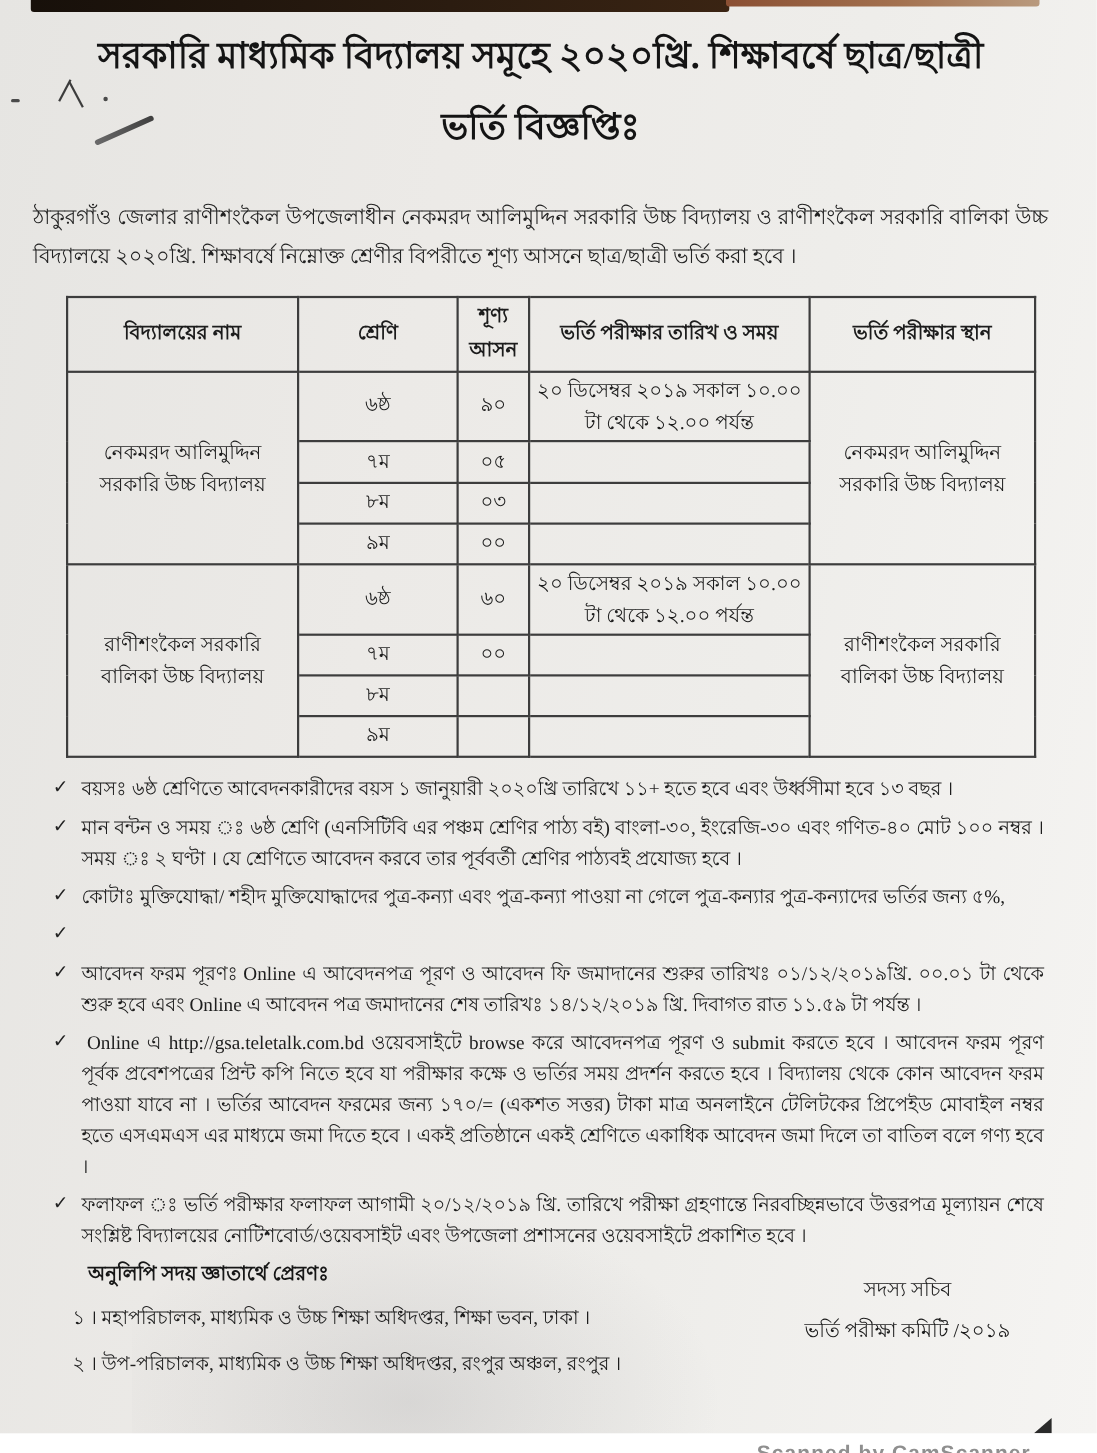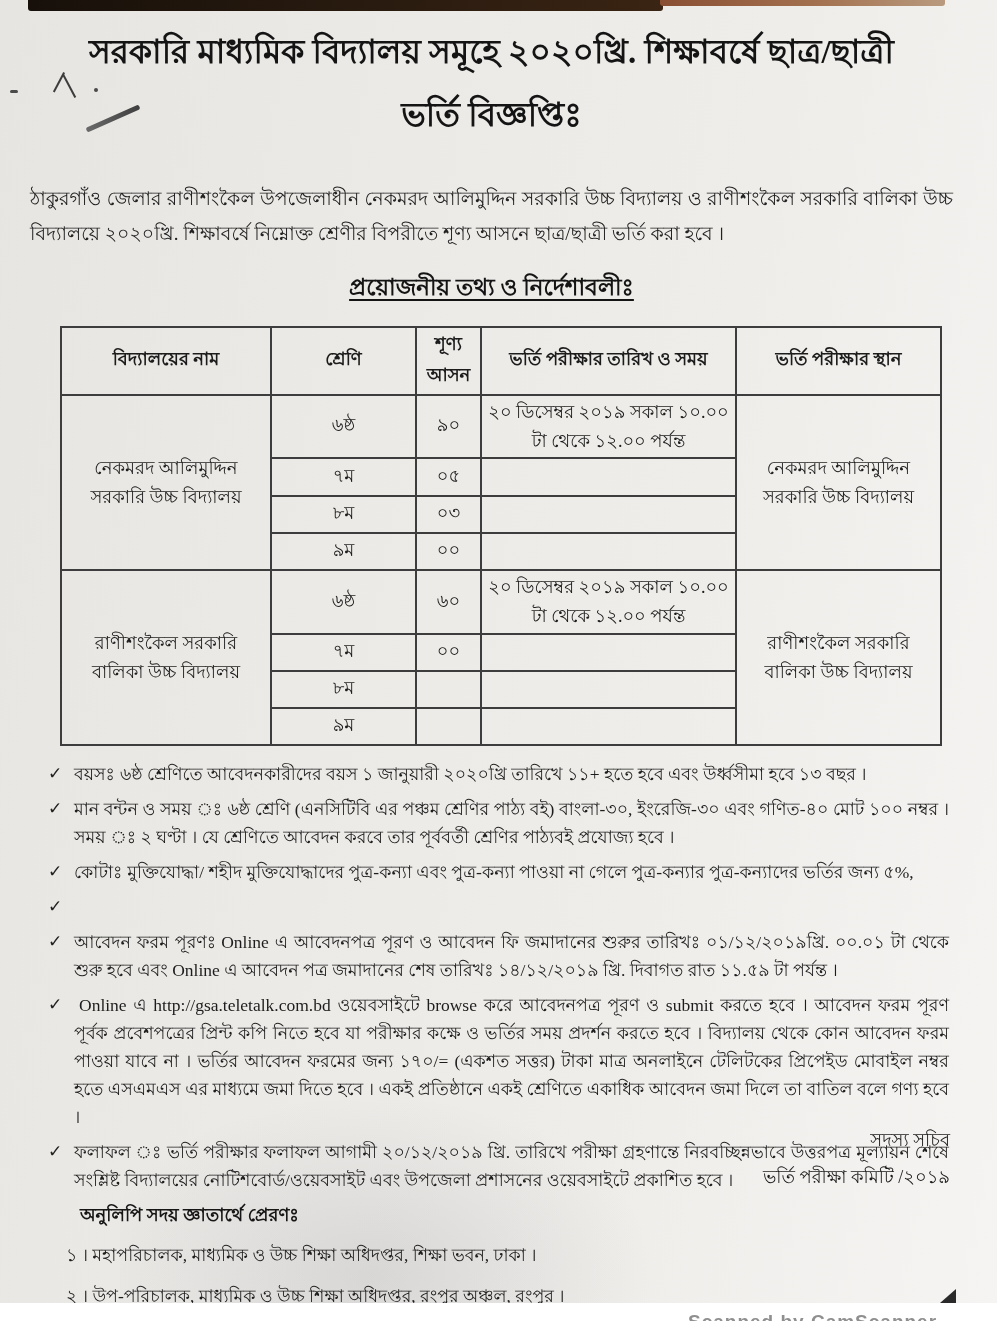--- a/index.html
+++ b/index.html
@@ -97,22 +97,22 @@
     font-size: 17px; font-weight: 700; color: #222;
     font-family: "DejaVu Sans", sans-serif;
   }
   .lead { font-weight: 400; margin-right: 5px; }
   .copy-heading {
     margin: 6px 0 0 50px; font-size: 18px; font-weight: 700; color: #161616;
   }
   .cc-list { list-style: none; margin: 10px 0 0 36px; }
   .cc-list li { font-size: 17.5px; line-height: 1.55; margin-bottom: 14px; color: #1d1d1d; }
   .signature {
-    position: absolute; left: 700px; top: 1126px;
-    width: 250px; text-align: right;
+    position: absolute; left: 700px; top: 1158px;
+    width: 250px; text-align: center;
   }
   .sig-role { font-size: 18px; color: #1a1a1a; }
   .sig-committee { font-size: 18px; margin-top: 6px; color: #1a1a1a; }
   .paper-corner {
     position: absolute; left: 940px; top: 1289px;
     width: 0; height: 0;
     border-left: 16px solid transparent;
     border-bottom: 14px solid #2a2a2a;
   }
   .watermark-strip {
@@ -140,21 +140,20 @@
       <span class="d2"></span>
   </div>
   <div class="pen-stroke"></div>
 
   <div class="content">
     <div class="title">সরকারি মাধ্যমিক বিদ্যালয় সমূহে ২০২০খ্রি. শিক্ষাবর্ষে ছাত্র/ছাত্রী</div>
     <div class="subtitle">ভর্তি বিজ্ঞপ্তিঃ</div>
 
     <div class="intro">ঠাকুরগাঁও জেলার রাণীশংকৈল উপজেলাধীন নেকমরদ আলিমুদ্দিন সরকারি উচ্চ বিদ্যালয় ও রাণীশংকৈল সরকারি বালিকা উচ্চ বিদ্যালয়ে ২০২০খ্রি. শিক্ষাবর্ষে নিম্নোক্ত শ্রেণীর  বিপরীতে শূণ্য আসনে  ছাত্র/ছাত্রী ভর্তি করা হবে ।</div>
 
-    <div class="section-heading">প্রয়োজনীয় তথ্য ও নির্দেশাবলীঃ</div>
 
     <table class="adm">
       <colgroup>
         <col class="col1">
           <col class="col2">
           <col class="col3">
           <col class="col4">
           <col class="col5">
       </colgroup>
       <tbody>

